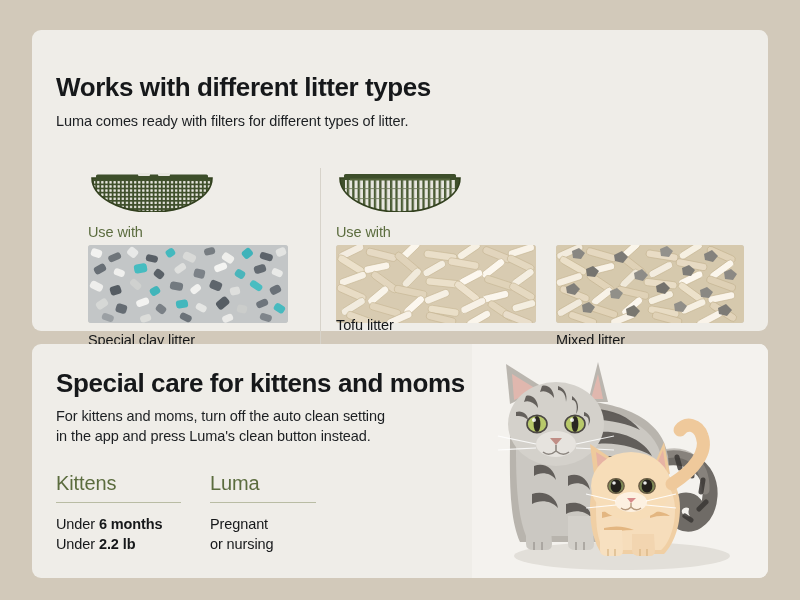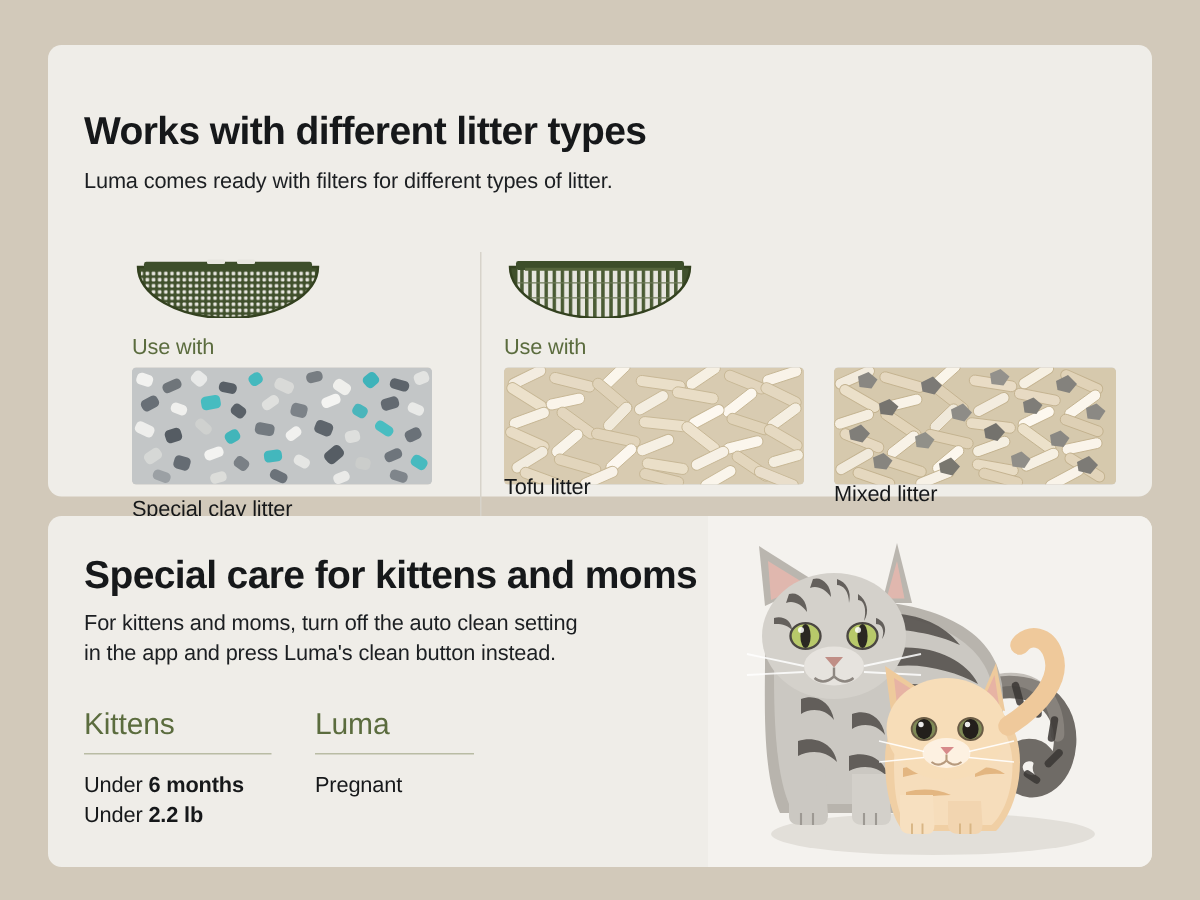--- a/index.html
+++ b/index.html
@@ -374,41 +374,42 @@
           <path d="M54 46 l7 -3 6 5 -4 6 -8 -1 z" fill="#919089"></path>
           <path d="M100 41 l8 -4 6 6 -5 6 -8 -2 z" fill="#74726d"></path>
           <path d="M144 45 l7 -3 6 5 -4 6 -8 -1 z" fill="#8a8883"></path>
           <path d="M26 60 l7 -3 6 5 -4 6 -8 -1 z" fill="#87857f"></path>
           <path d="M70 64 l8 -4 6 6 -5 6 -8 -2 z" fill="#79776f"></path>
           <path d="M118 59 l7 -3 6 5 -4 6 -8 -1 z" fill="#908e88"></path>
           <path d="M162 63 l8 -4 6 6 -5 6 -8 -2 z" fill="#7d7b76"></path>
         </g>
       </svg>
     </div>
-    <span class="swatch-label" style="left:524px; top:292px;">Mixed litter</span>
+    <span class="swatch-label" style="left:524px; top:302px;">Mixed litter</span>
   </section>
 
   <section class="card" id="card-care">
 
     <h2 class="card-title" style="left:24px; top:24px;">Special care for kittens and moms</h2>
 
     <p class="card-sub" style="left:24px; top:62px;">For kittens and moms, turn off the auto clean setting
 in the app and press Luma's clean button instead.</p>
 
     <div class="spec" style="left:24px; top:128px; width:125px;">
       <div class="spec-head">Kittens</div>
       <div class="spec-rule"></div>
       <div class="spec-line"><span>Under </span><b>6 months</b></div>
       <div class="spec-line"><span>Under </span><b>2.2 lb</b></div>
     </div>
 
     <div class="spec" style="left:178px; top:128px; width:106px;">
       <div class="spec-head">Luma</div>
       <div class="spec-rule"></div>
       <div class="spec-line"><span>Pregnant</span><b></b></div>
+      <div class="spec-line"><span>or nursing</span><b></b></div>
     </div>
 
     <div id="cats-photo">
       <svg viewBox="0 0 296 234" width="296" height="234">
         <rect width="296" height="234" fill="#f4f2ee"></rect>
         <ellipse cx="150" cy="212" rx="108" ry="14" fill="#e2dfd9"></ellipse>
 
         <path d="M175 120 C212 104 240 122 238 152 C236 178 216 186 206 176
                  C198 168 204 156 214 156 C222 156 226 162 224 168" fill="none" stroke="#6f6b66" stroke-width="15" stroke-linecap="round"></path>
         <path d="M186 112 C214 102 234 118 233 146" fill="none" stroke="#9a958e" stroke-width="9" stroke-linecap="round" opacity="0.55"></path>

